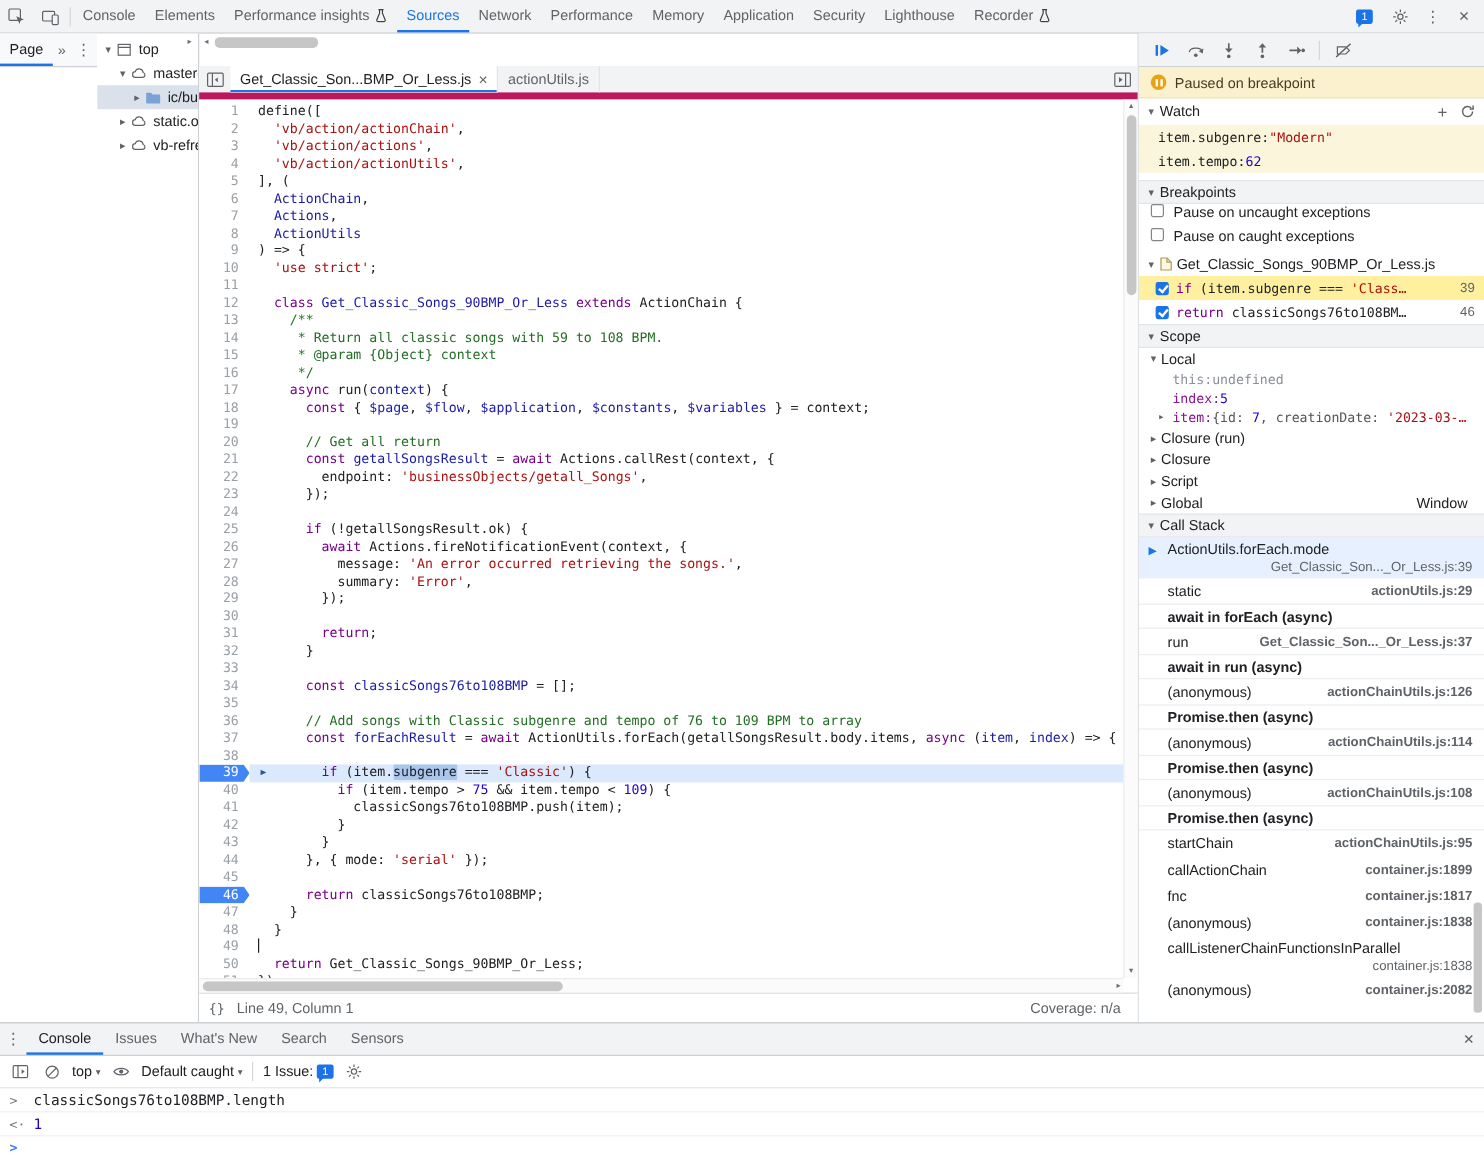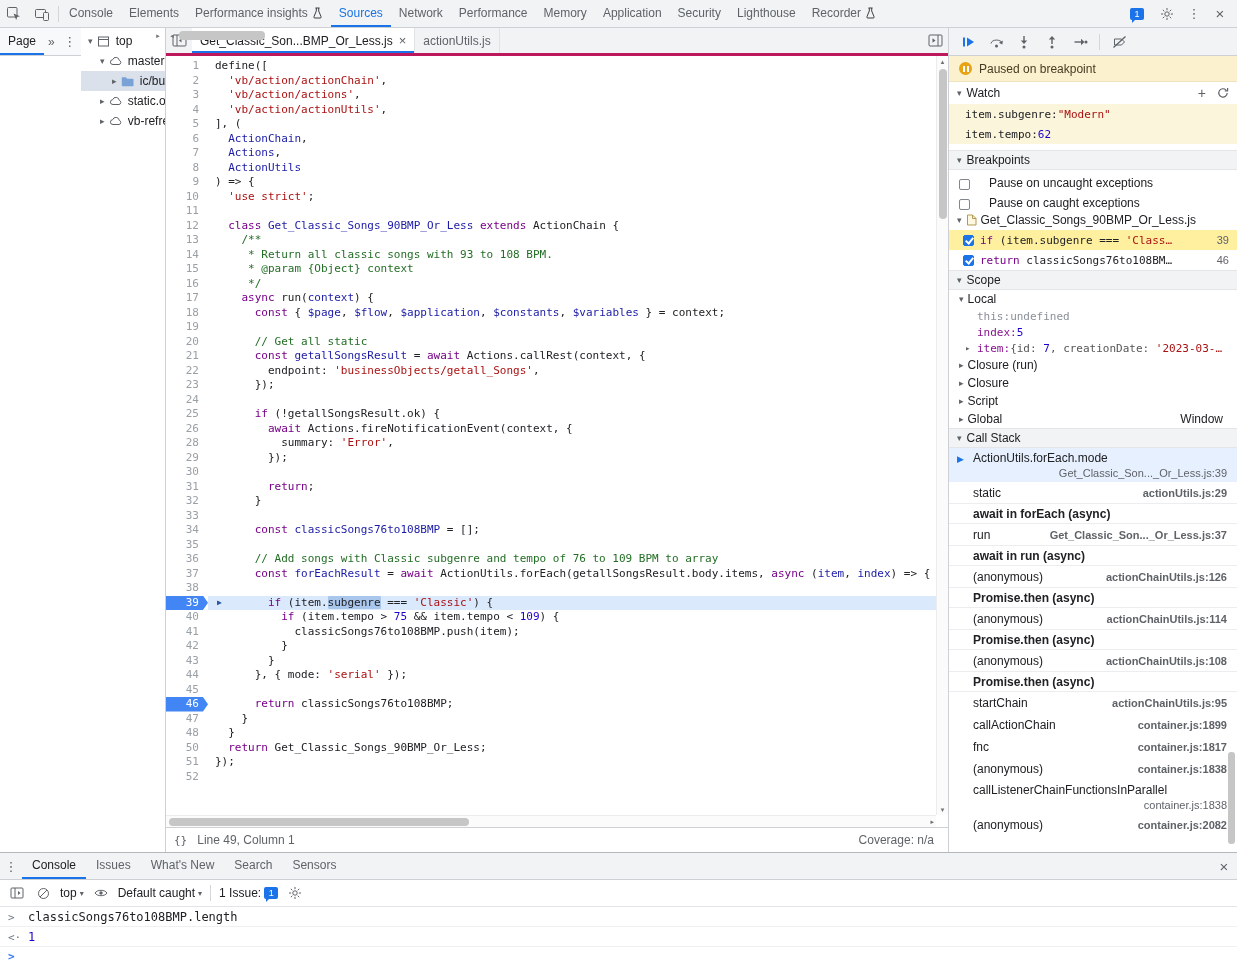--- a/index.html
+++ b/index.html
@@ -35,21 +35,21 @@
   .tree-row.selected { background:#dbe1ea; }
   .expander { width:11px; flex:none; font-size:9px; color:#5f6368; text-align:center; }
   .tree-icon { width:16px; flex:none; display:flex; justify-content:center; }
   .tree-label { padding-left:4px; }
   .nav-hscroll { height:14px; flex:none; background:#f3f3f3; border-top:1px solid #e2e2e2; position:relative; }
   .nav-hscroll .arr { position:absolute; top:0; width:14px; height:13px; font-size:7px; color:#707070; text-align:center; line-height:13px; }
   .nav-hscroll .thumb { position:absolute; left:14px; top:2px; height:9px; width:86px; background:#c6c6c6; border-radius:4px; }
 
   
   .editor-col { flex:1; min-width:0; display:flex; flex-direction:column; border-right:1px solid #cdd1d5; }
-  .file-tabs { height:28px; flex:none; background:#f1f3f4; border-bottom:3px solid #be185d; display:flex; align-items:stretch; }
+  .file-tabs { height:28px; flex:none; background:#f1f3f4; border-bottom:6px solid #be185d; display:flex; align-items:stretch;margin-top:27px; }
   .ft-iconbtn { width:26px; display:flex; align-items:center; justify-content:center; flex:none; }
   .file-tab { padding:0 8px; display:flex; align-items:center; gap:6px; color:#5f6368; border-right:1px solid #e1e4e7; white-space:nowrap; }
   .file-tab.active { background:#fff; color:#202124; box-shadow:inset 0 -2px 0 #1a73e8; }
   .tab-close { font-size:13px; color:#5f6368; }
   .file-tabs .spacer { flex:1; }
 
   .code-wrap { flex:1; min-height:0; position:relative; background:#fff; }
   .code-area { position:absolute; left:0; top:0; right:12px; bottom:12px; overflow:hidden; padding-top:3px; }
   .code-line { display:flex; height:14.5px; line-height:14.5px; font-family:"DejaVu Sans Mono","Liberation Mono",monospace; font-size:11px; white-space:pre; }
   .gutter-cell { width:42px; flex:none; text-align:right; padding-right:9px; color:#9aa0a6; }
@@ -84,21 +84,21 @@
   .pause-circle { width:13px; height:13px; border-radius:50%; background:#e8a213; flex:none; position:relative; }
   .pause-circle::before, .pause-circle::after { content:""; position:absolute; top:3.5px; width:2px; height:6px; background:#fff; }
   .pause-circle::before { left:4px; } .pause-circle::after { left:7.5px; }
   .watch-header { height:22px; display:flex; align-items:center; gap:5px; padding:0 8px; }
   .watch-header .sp { flex:1; }
   .plus-icon { font-size:14px; color:#5f6368; padding:0 6px; }
   .tri { font-size:9px; color:#5f6368; }
   .watch-row { height:20px; display:flex; align-items:center; padding-left:16px; background:#fbf5dc; font-family:"DejaVu Sans Mono",monospace; font-size:11px; white-space:nowrap; overflow:hidden; }
   .sec-gap { height:6px; }
   .dbg-sec-header { height:20px; background:#f1f3f4; border-top:1px solid #e3e5e8; border-bottom:1px solid #e3e5e8; display:flex; align-items:center; gap:5px; padding:0 8px; color:#202124; }
-  .bp-toggle { height:20px; display:flex; align-items:flex-end; gap:19px; padding-left:10px; }
+  .bp-toggle { height:20px; display:flex; align-items:flex-start; gap:8px; padding-left:10px; }
   .cb { width:11px; height:11px; border:1px solid #80868b; border-radius:2px; background:#fff; flex:none; }
   .cb.checked { background:#1a73e8; border-color:#1a73e8; position:relative; }
   .cb.checked::after { content:""; position:absolute; left:3px; top:0; width:3px; height:6px; border:solid #fff; border-width:0 2px 2px 0; transform:rotate(40deg); }
   .bp-group { height:20px; display:flex; align-items:center; gap:4px; padding-left:8px; white-space:nowrap; overflow:hidden; }
   .bp-entry { height:20px; display:flex; align-items:center; gap:6px; padding:0 8px 0 14px; }
   .bp-entry.active { background:#fff0a0; }
   .bp-code { flex:1; min-width:0; overflow:hidden; white-space:nowrap; font-family:"DejaVu Sans Mono",monospace; font-size:11px; }
   .bp-ln { color:#5f6368; font-size:11px; }
   .scope-local-h { height:18px; display:flex; align-items:center; gap:4px; padding-left:10px; font-weight:500; }
   .scope-var { height:16px; display:flex; align-items:center; padding-left:28px; font-family:"DejaVu Sans Mono",monospace; font-size:11px; white-space:nowrap; overflow:hidden; }
@@ -316,33 +316,34 @@
             <div class="code-line"><div class="gutter-cell">4</div><div class="line-text"><span class="tk-p">  </span><span class="tk-s">'vb/action/actionUtils'</span><span class="tk-p">,</span></div></div>
             <div class="code-line"><div class="gutter-cell">5</div><div class="line-text"><span class="tk-p">], (</span></div></div>
             <div class="code-line"><div class="gutter-cell">6</div><div class="line-text"><span class="tk-p">  </span><span class="tk-d">ActionChain</span><span class="tk-p">,</span></div></div>
             <div class="code-line"><div class="gutter-cell">7</div><div class="line-text"><span class="tk-p">  </span><span class="tk-d">Actions</span><span class="tk-p">,</span></div></div>
             <div class="code-line"><div class="gutter-cell">8</div><div class="line-text"><span class="tk-p">  </span><span class="tk-d">ActionUtils</span></div></div>
             <div class="code-line"><div class="gutter-cell">9</div><div class="line-text"><span class="tk-p">) =&gt; {</span></div></div>
             <div class="code-line"><div class="gutter-cell">10</div><div class="line-text"><span class="tk-p">  </span><span class="tk-s">'use strict'</span><span class="tk-p">;</span></div></div>
             <div class="code-line"><div class="gutter-cell">11</div><div class="line-text"></div></div>
             <div class="code-line"><div class="gutter-cell">12</div><div class="line-text"><span class="tk-p">  </span><span class="tk-k">class</span><span class="tk-p"> </span><span class="tk-d">Get_Classic_Songs_90BMP_Or_Less</span><span class="tk-p"> </span><span class="tk-k">extends</span><span class="tk-p"> ActionChain {</span></div></div>
             <div class="code-line"><div class="gutter-cell">13</div><div class="line-text"><span class="tk-p">    </span><span class="tk-c">/**</span></div></div>
-            <div class="code-line"><div class="gutter-cell">14</div><div class="line-text"><span class="tk-c">     * Return all classic songs with 93 to 108 BPM.</span></div></div>
+            <div class="code-line"><div class="gutter-cell">14</div><div class="line-text"><span class="tk-c">     * Return all classic songs with 59 to 108 BPM.</span></div></div>
             <div class="code-line"><div class="gutter-cell">15</div><div class="line-text"><span class="tk-c">     * @param {Object} context</span></div></div>
             <div class="code-line"><div class="gutter-cell">16</div><div class="line-text"><span class="tk-c">     */</span></div></div>
             <div class="code-line"><div class="gutter-cell">17</div><div class="line-text"><span class="tk-p">    </span><span class="tk-k">async</span><span class="tk-p"> run(</span><span class="tk-d">context</span><span class="tk-p">) {</span></div></div>
             <div class="code-line"><div class="gutter-cell">18</div><div class="line-text"><span class="tk-p">      </span><span class="tk-k">const</span><span class="tk-p"> { </span><span class="tk-d">$page</span><span class="tk-p">, </span><span class="tk-d">$flow</span><span class="tk-p">, </span><span class="tk-d">$application</span><span class="tk-p">, </span><span class="tk-d">$constants</span><span class="tk-p">, </span><span class="tk-d">$variables</span><span class="tk-p"> } = context;</span></div></div>
             <div class="code-line"><div class="gutter-cell">19</div><div class="line-text"></div></div>
-            <div class="code-line"><div class="gutter-cell">20</div><div class="line-text"><span class="tk-p">      </span><span class="tk-c">// Get all static</span></div></div>
+            <div class="code-line"><div class="gutter-cell">20</div><div class="line-text"><span class="tk-p">      </span><span class="tk-c">// Get all return</span></div></div>
             <div class="code-line"><div class="gutter-cell">21</div><div class="line-text"><span class="tk-p">      </span><span class="tk-k">const</span><span class="tk-p"> </span><span class="tk-d">getallSongsResult</span><span class="tk-p"> = </span><span class="tk-k">await</span><span class="tk-p"> Actions.callRest(context, {</span></div></div>
             <div class="code-line"><div class="gutter-cell">22</div><div class="line-text"><span class="tk-p">        endpoint: </span><span class="tk-s">'businessObjects/getall_Songs'</span><span class="tk-p">,</span></div></div>
             <div class="code-line"><div class="gutter-cell">23</div><div class="line-text"><span class="tk-p">      });</span></div></div>
             <div class="code-line"><div class="gutter-cell">24</div><div class="line-text"></div></div>
             <div class="code-line"><div class="gutter-cell">25</div><div class="line-text"><span class="tk-p">      </span><span class="tk-k">if</span><span class="tk-p"> (!getallSongsResult.ok) {</span></div></div>
             <div class="code-line"><div class="gutter-cell">26</div><div class="line-text"><span class="tk-p">        </span><span class="tk-k">await</span><span class="tk-p"> Actions.fireNotificationEvent(context, {</span></div></div>
+            <div class="code-line"><div class="gutter-cell">27</div><div class="line-text"><span class="tk-p">          message: </span><span class="tk-s">'An error occurred retrieving the songs.'</span><span class="tk-p">,</span></div></div>
             <div class="code-line"><div class="gutter-cell">28</div><div class="line-text"><span class="tk-p">          summary: </span><span class="tk-s">'Error'</span><span class="tk-p">,</span></div></div>
             <div class="code-line"><div class="gutter-cell">29</div><div class="line-text"><span class="tk-p">        });</span></div></div>
             <div class="code-line"><div class="gutter-cell">30</div><div class="line-text"></div></div>
             <div class="code-line"><div class="gutter-cell">31</div><div class="line-text"><span class="tk-p">        </span><span class="tk-k">return</span><span class="tk-p">;</span></div></div>
             <div class="code-line"><div class="gutter-cell">32</div><div class="line-text"><span class="tk-p">      }</span></div></div>
             <div class="code-line"><div class="gutter-cell">33</div><div class="line-text"></div></div>
             <div class="code-line"><div class="gutter-cell">34</div><div class="line-text"><span class="tk-p">      </span><span class="tk-k">const</span><span class="tk-p"> </span><span class="tk-d">classicSongs76to108BMP</span><span class="tk-p"> = [];</span></div></div>
             <div class="code-line"><div class="gutter-cell">35</div><div class="line-text"></div></div>
             <div class="code-line"><div class="gutter-cell">36</div><div class="line-text"><span class="tk-p">      </span><span class="tk-c">// Add songs with Classic subgenre and tempo of 76 to 109 BPM to array</span></div></div>
             <div class="code-line"><div class="gutter-cell">37</div><div class="line-text"><span class="tk-p">      </span><span class="tk-k">const</span><span class="tk-p"> </span><span class="tk-d">forEachResult</span><span class="tk-p"> = </span><span class="tk-k">await</span><span class="tk-p"> ActionUtils.forEach(getallSongsResult.body.items, </span><span class="tk-k">async</span><span class="tk-p"> (</span><span class="tk-d">item</span><span class="tk-p">, </span><span class="tk-d">index</span><span class="tk-p">) =&gt; {</span></div></div>
@@ -350,20 +351,21 @@
             <div class="code-line paused"><div class="gutter-cell bp-flag">39</div><div class="line-text"><span class="exec-arrow">▶</span><span class="tk-p">        </span><span class="tk-k">if</span><span class="tk-p"> (item.</span><span class="tk-sel">subgenre</span><span class="tk-p"> === </span><span class="tk-s">'Classic'</span><span class="tk-p">) {</span></div></div>
             <div class="code-line"><div class="gutter-cell">40</div><div class="line-text"><span class="tk-p">          </span><span class="tk-k">if</span><span class="tk-p"> (item.tempo &gt; </span><span class="tk-n">75</span><span class="tk-p"> &amp;&amp; item.tempo &lt; </span><span class="tk-n">109</span><span class="tk-p">) {</span></div></div>
             <div class="code-line"><div class="gutter-cell">41</div><div class="line-text"><span class="tk-p">            classicSongs76to108BMP.push(item);</span></div></div>
             <div class="code-line"><div class="gutter-cell">42</div><div class="line-text"><span class="tk-p">          }</span></div></div>
             <div class="code-line"><div class="gutter-cell">43</div><div class="line-text"><span class="tk-p">        }</span></div></div>
             <div class="code-line"><div class="gutter-cell">44</div><div class="line-text"><span class="tk-p">      }, { mode: </span><span class="tk-s">'serial'</span><span class="tk-p"> });</span></div></div>
             <div class="code-line"><div class="gutter-cell">45</div><div class="line-text"></div></div>
             <div class="code-line"><div class="gutter-cell bp-flag">46</div><div class="line-text"><span class="tk-p">      </span><span class="tk-k">return</span><span class="tk-p"> classicSongs76to108BMP;</span></div></div>
             <div class="code-line"><div class="gutter-cell">47</div><div class="line-text"><span class="tk-p">    }</span></div></div>
             <div class="code-line"><div class="gutter-cell">48</div><div class="line-text"><span class="tk-p">  }</span></div></div>
+            <div class="code-line"><div class="gutter-cell">49</div><div class="line-text"><span class="caret"></span></div></div>
             <div class="code-line"><div class="gutter-cell">50</div><div class="line-text"><span class="tk-p">  </span><span class="tk-k">return</span><span class="tk-p"> Get_Classic_Songs_90BMP_Or_Less;</span></div></div>
             <div class="code-line"><div class="gutter-cell">51</div><div class="line-text"><span class="tk-p">});</span></div></div>
             <div class="code-line"><div class="gutter-cell">52</div><div class="line-text"></div></div>
           </div>
         <div class="vsb">
           <div class="arr up">▴</div>
           <div class="thumb"></div>
           <div class="arr down">▾</div>
         </div>
         <div class="hsb">

